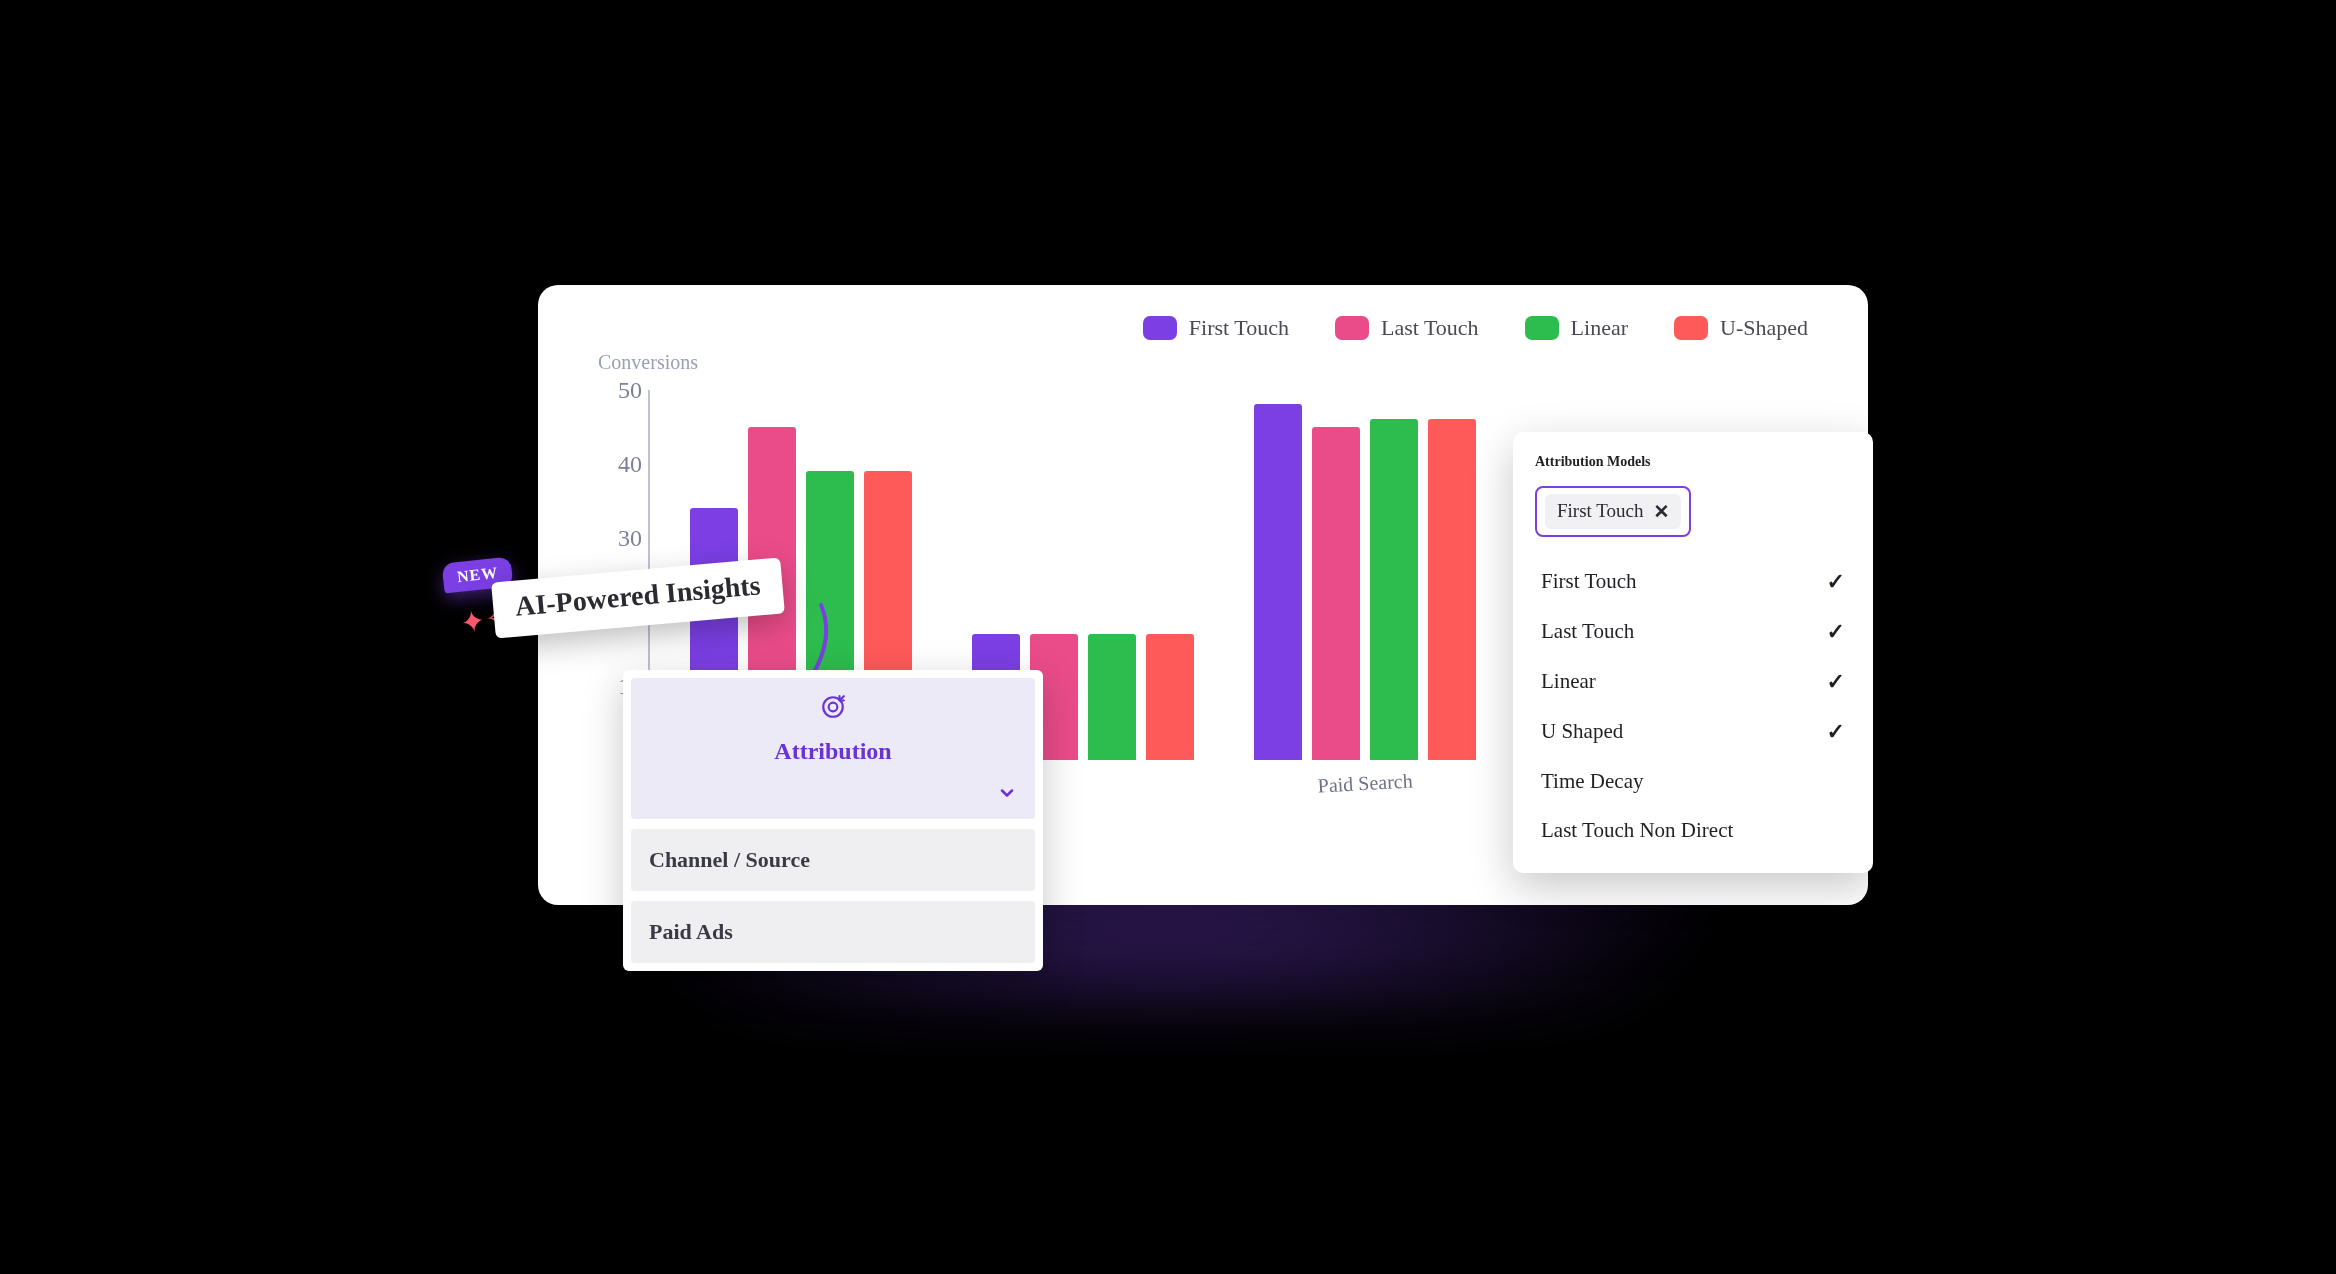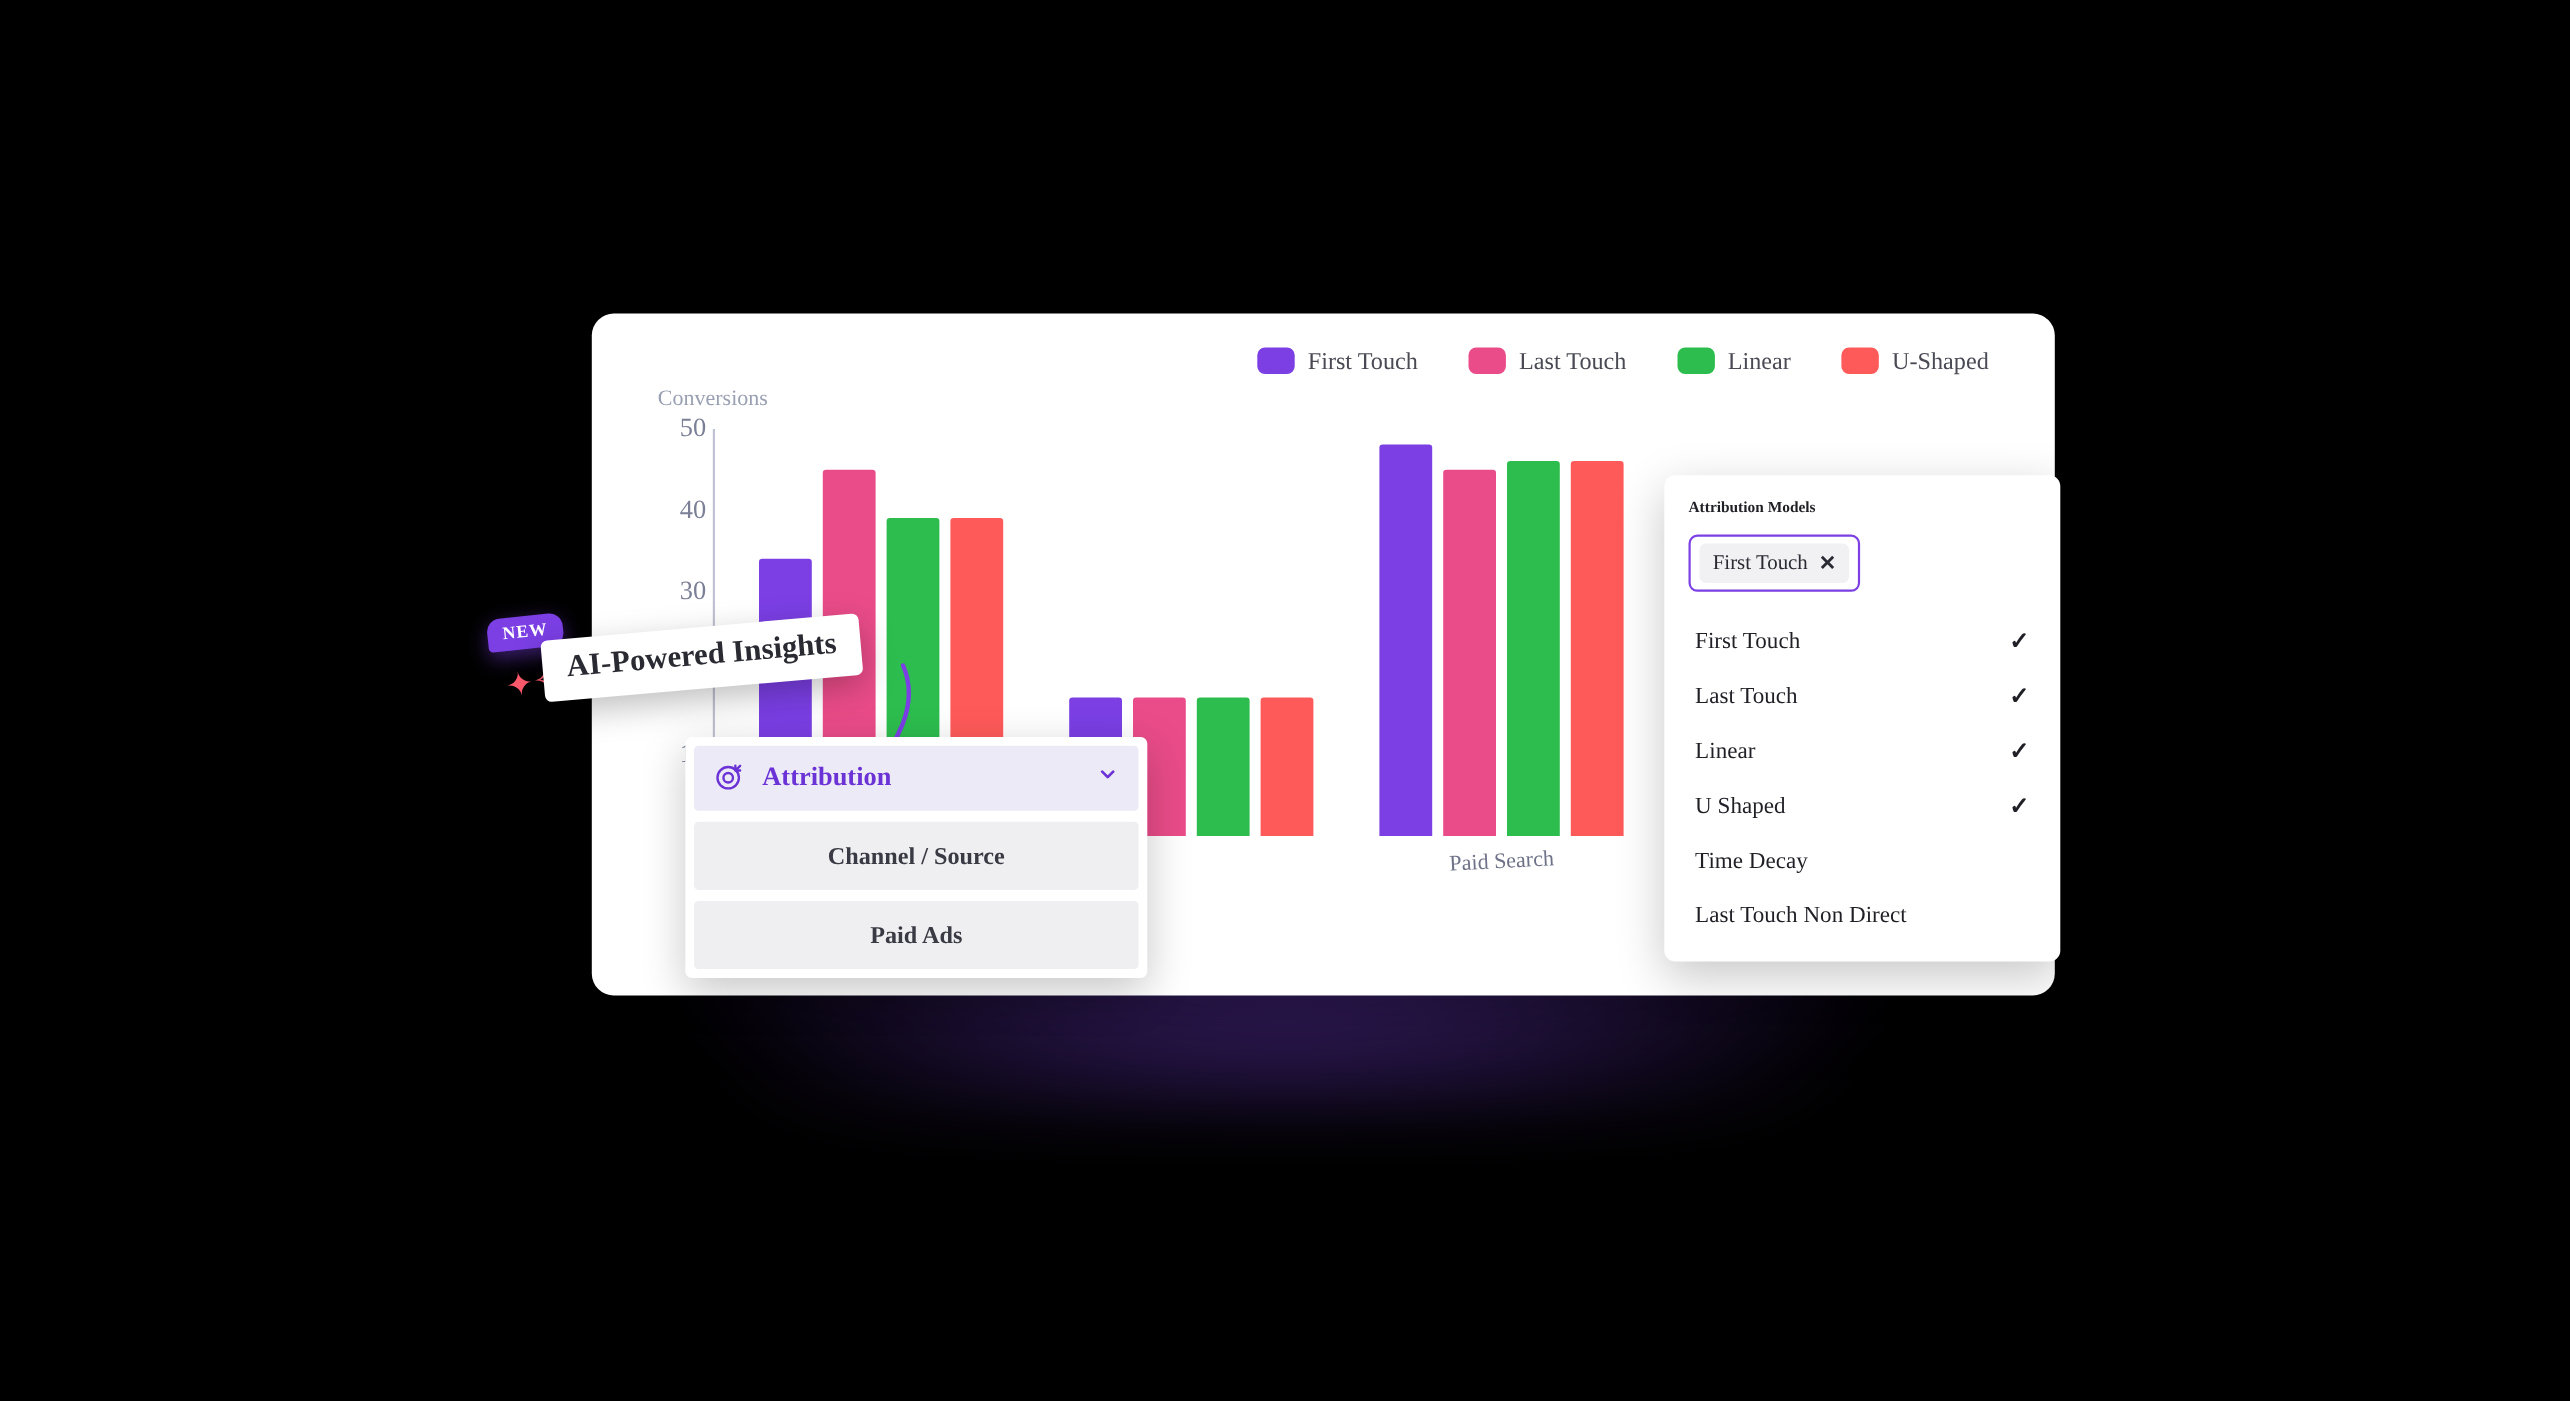--- a/index.html
+++ b/index.html
@@ -168,32 +168,33 @@
     background: #fff;
     border-radius: 6px;
     box-shadow: 0 12px 40px rgba(0,0,0,.22);
     padding: 8px;
   }
   .attr-header {
     background: #eceaf6;
     border-radius: 4px;
     padding: 16px 18px;
     display: flex;
+    align-items: center;
     gap: 18px;
     color: #6b33d6;
     font-size: 24px;
     font-weight: 700;
     margin-bottom: 10px;
+    flex-direction: column;
   }
   .attr-header .chev { margin-left: auto; }
   .attr-item {
     background: #efeff2;
     border-radius: 4px;
     padding: 18px;
-    text-align: center;
     color: #3a3a44;
     font-size: 22px;
     font-weight: 600;
     margin-bottom: 10px;
   }
   .attr-item:last-child { margin-bottom: 0; }
   .models {
     position: absolute;
     top: 202px;
     right: 55px;

